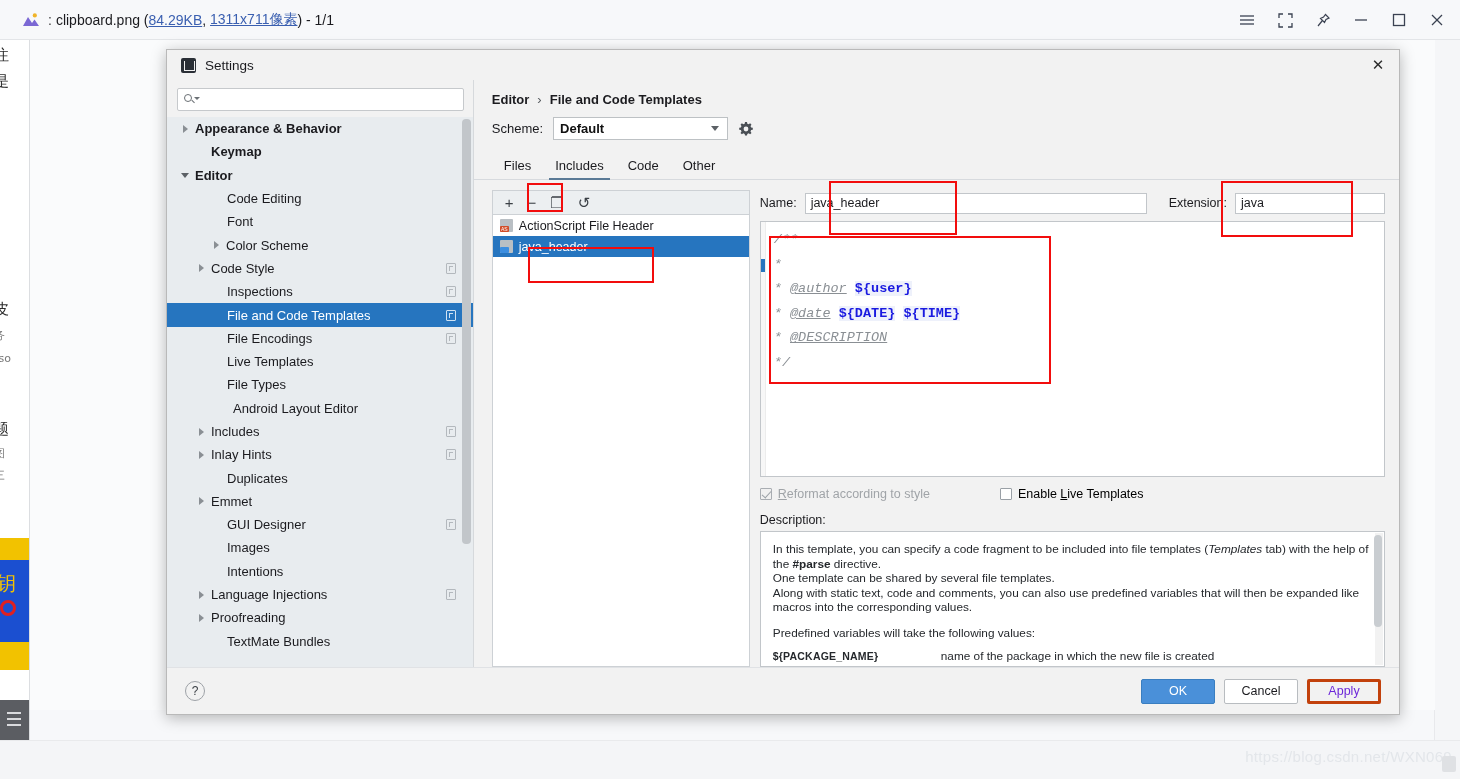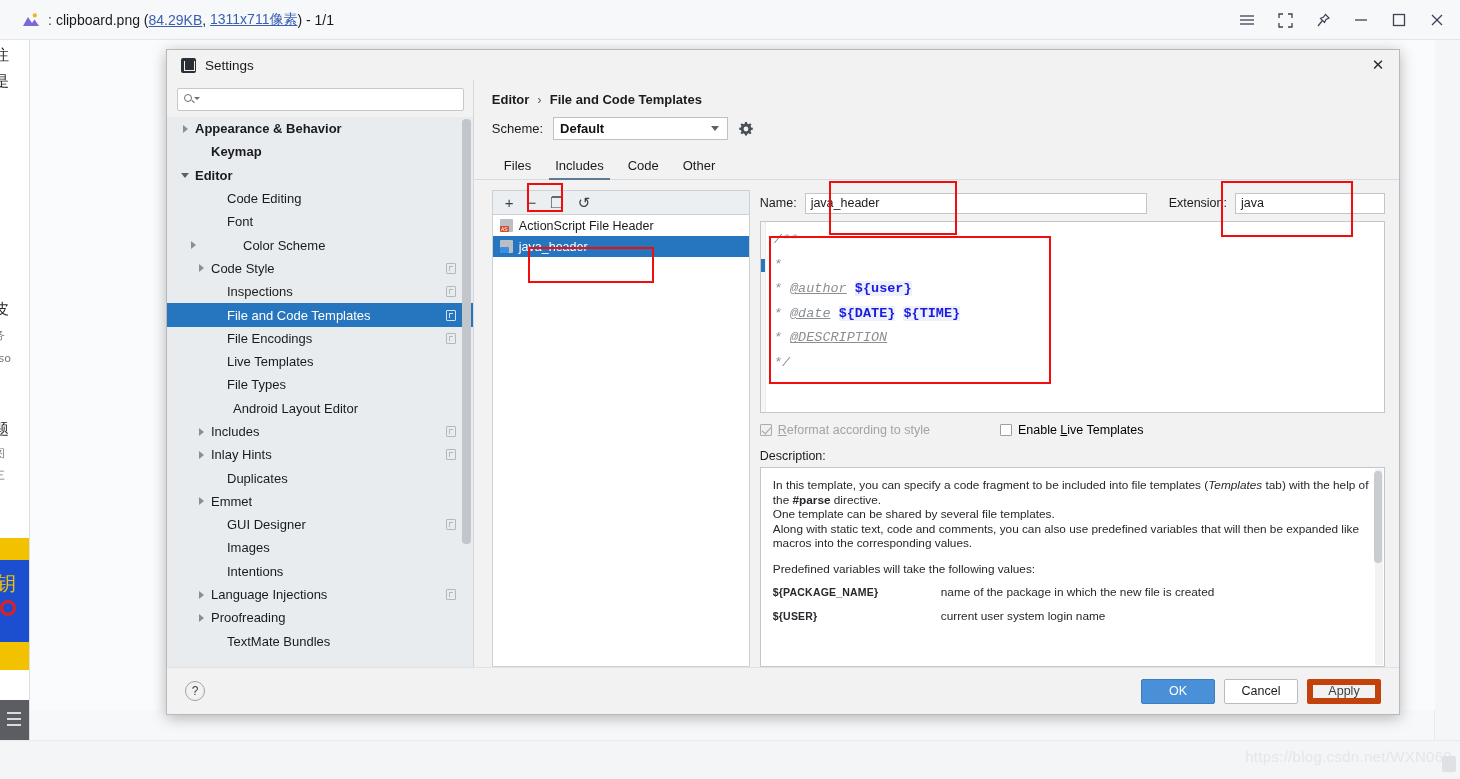--- a/index.html
+++ b/index.html
@@ -259,21 +259,21 @@
   .cbox.on:after {
     content: ""; position: absolute; left: 3px; top: 0px; width: 4px; height: 8px;
     border: solid #9aa0a6; border-width: 0 1.6px 1.6px 0; transform: rotate(42deg);
   }
   .cbox.white { background: #ffffff; border-color: #9aa0a6; }
   .chk.dim { color: #a0a4a8; }
   .chk .u { text-decoration: underline; }
 
   .desc-label { font-size: 12.5px; color: #1b1b1f; margin-top: 10px; }
   .desc-box {
-    height: 200px; background: #ffffff; border: 1px solid #c2c6ca; margin-top: 4px;
+    height: 136px; background: #ffffff; border: 1px solid #c2c6ca; margin-top: 4px;
     padding: 10px 12px; font-size: 11.8px; color: #25282c; line-height: 14.5px;
     overflow: hidden; position: relative;
   }
   .desc-box p { margin: 0 0 0 0; }
   .desc-box .gap { height: 11px; }
   .desc-box b { font-weight: bold; }
   .desc-box i { font-style: italic; }
   .varrow { display: flex; margin-top: 9px; }
   .varname { width: 168px; font-family: "Liberation Sans", sans-serif; font-weight: bold; font-size: 10.5px; letter-spacing: .2px; }
   .vardesc { font-size: 11.8px; }
@@ -289,21 +289,21 @@
     width: 20px; height: 20px; border: 1px solid #9ea2a7; border-radius: 50%;
     display: flex; align-items: center; justify-content: center; font-size: 12px; color: #3b4046;
   }
   .footer-right { margin-left: auto; display: flex; gap: 9px; }
   .btn {
     min-width: 74px; height: 25px; font-size: 12.5px; border-radius: 2px;
     display: flex; align-items: center; justify-content: center;
   }
   .btn.primary { background: #4a90d9; color: #ffffff; border: 1px solid #3a7ec0; }
   .btn.normal { background: #ffffff; color: #1b1b1f; border: 1px solid #b8bcc0; }
-  .btn.disabled { background: #f2f2f2; color: #404040; border: 6px solid #c2410c; text-align: right; }
+  .btn.disabled { background: #f2f2f2; color: #6d28d9; border: 3px solid #c2410c; text-align: right; }
 
   
   .anno { position: absolute; border: 2.5px solid #f20d0d; pointer-events: none; z-index: 50; }
 </style>
 </head>
 <body>
 
 <div id="root">
 
   <div class="viewer-canvas">
@@ -454,21 +454,21 @@
                 <span class="tree-label">Editor</span>
               </div>
               <div class="tree-item" style="padding-left: 42px;">
                 <span class="arrow empty"></span>
                 <span class="tree-label">Code Editing</span>
               </div>
               <div class="tree-item" style="padding-left: 42px;">
                 <span class="arrow empty"></span>
                 <span class="tree-label">Font</span>
               </div>
-              <div class="tree-item" style="padding-left: 18px; gap: 40px;">
+              <div class="tree-item" style="padding-left: 41px;">
                 <span class="arrow">
                   <span class="tri"></span>
                 </span>
                 <span class="tree-label">Color Scheme</span>
               </div>
               <div class="tree-item" style="padding-left: 26px;">
                 <span class="arrow">
                   <span class="tri"></span>
                 </span>
                 <span class="tree-label">Code Style</span>

